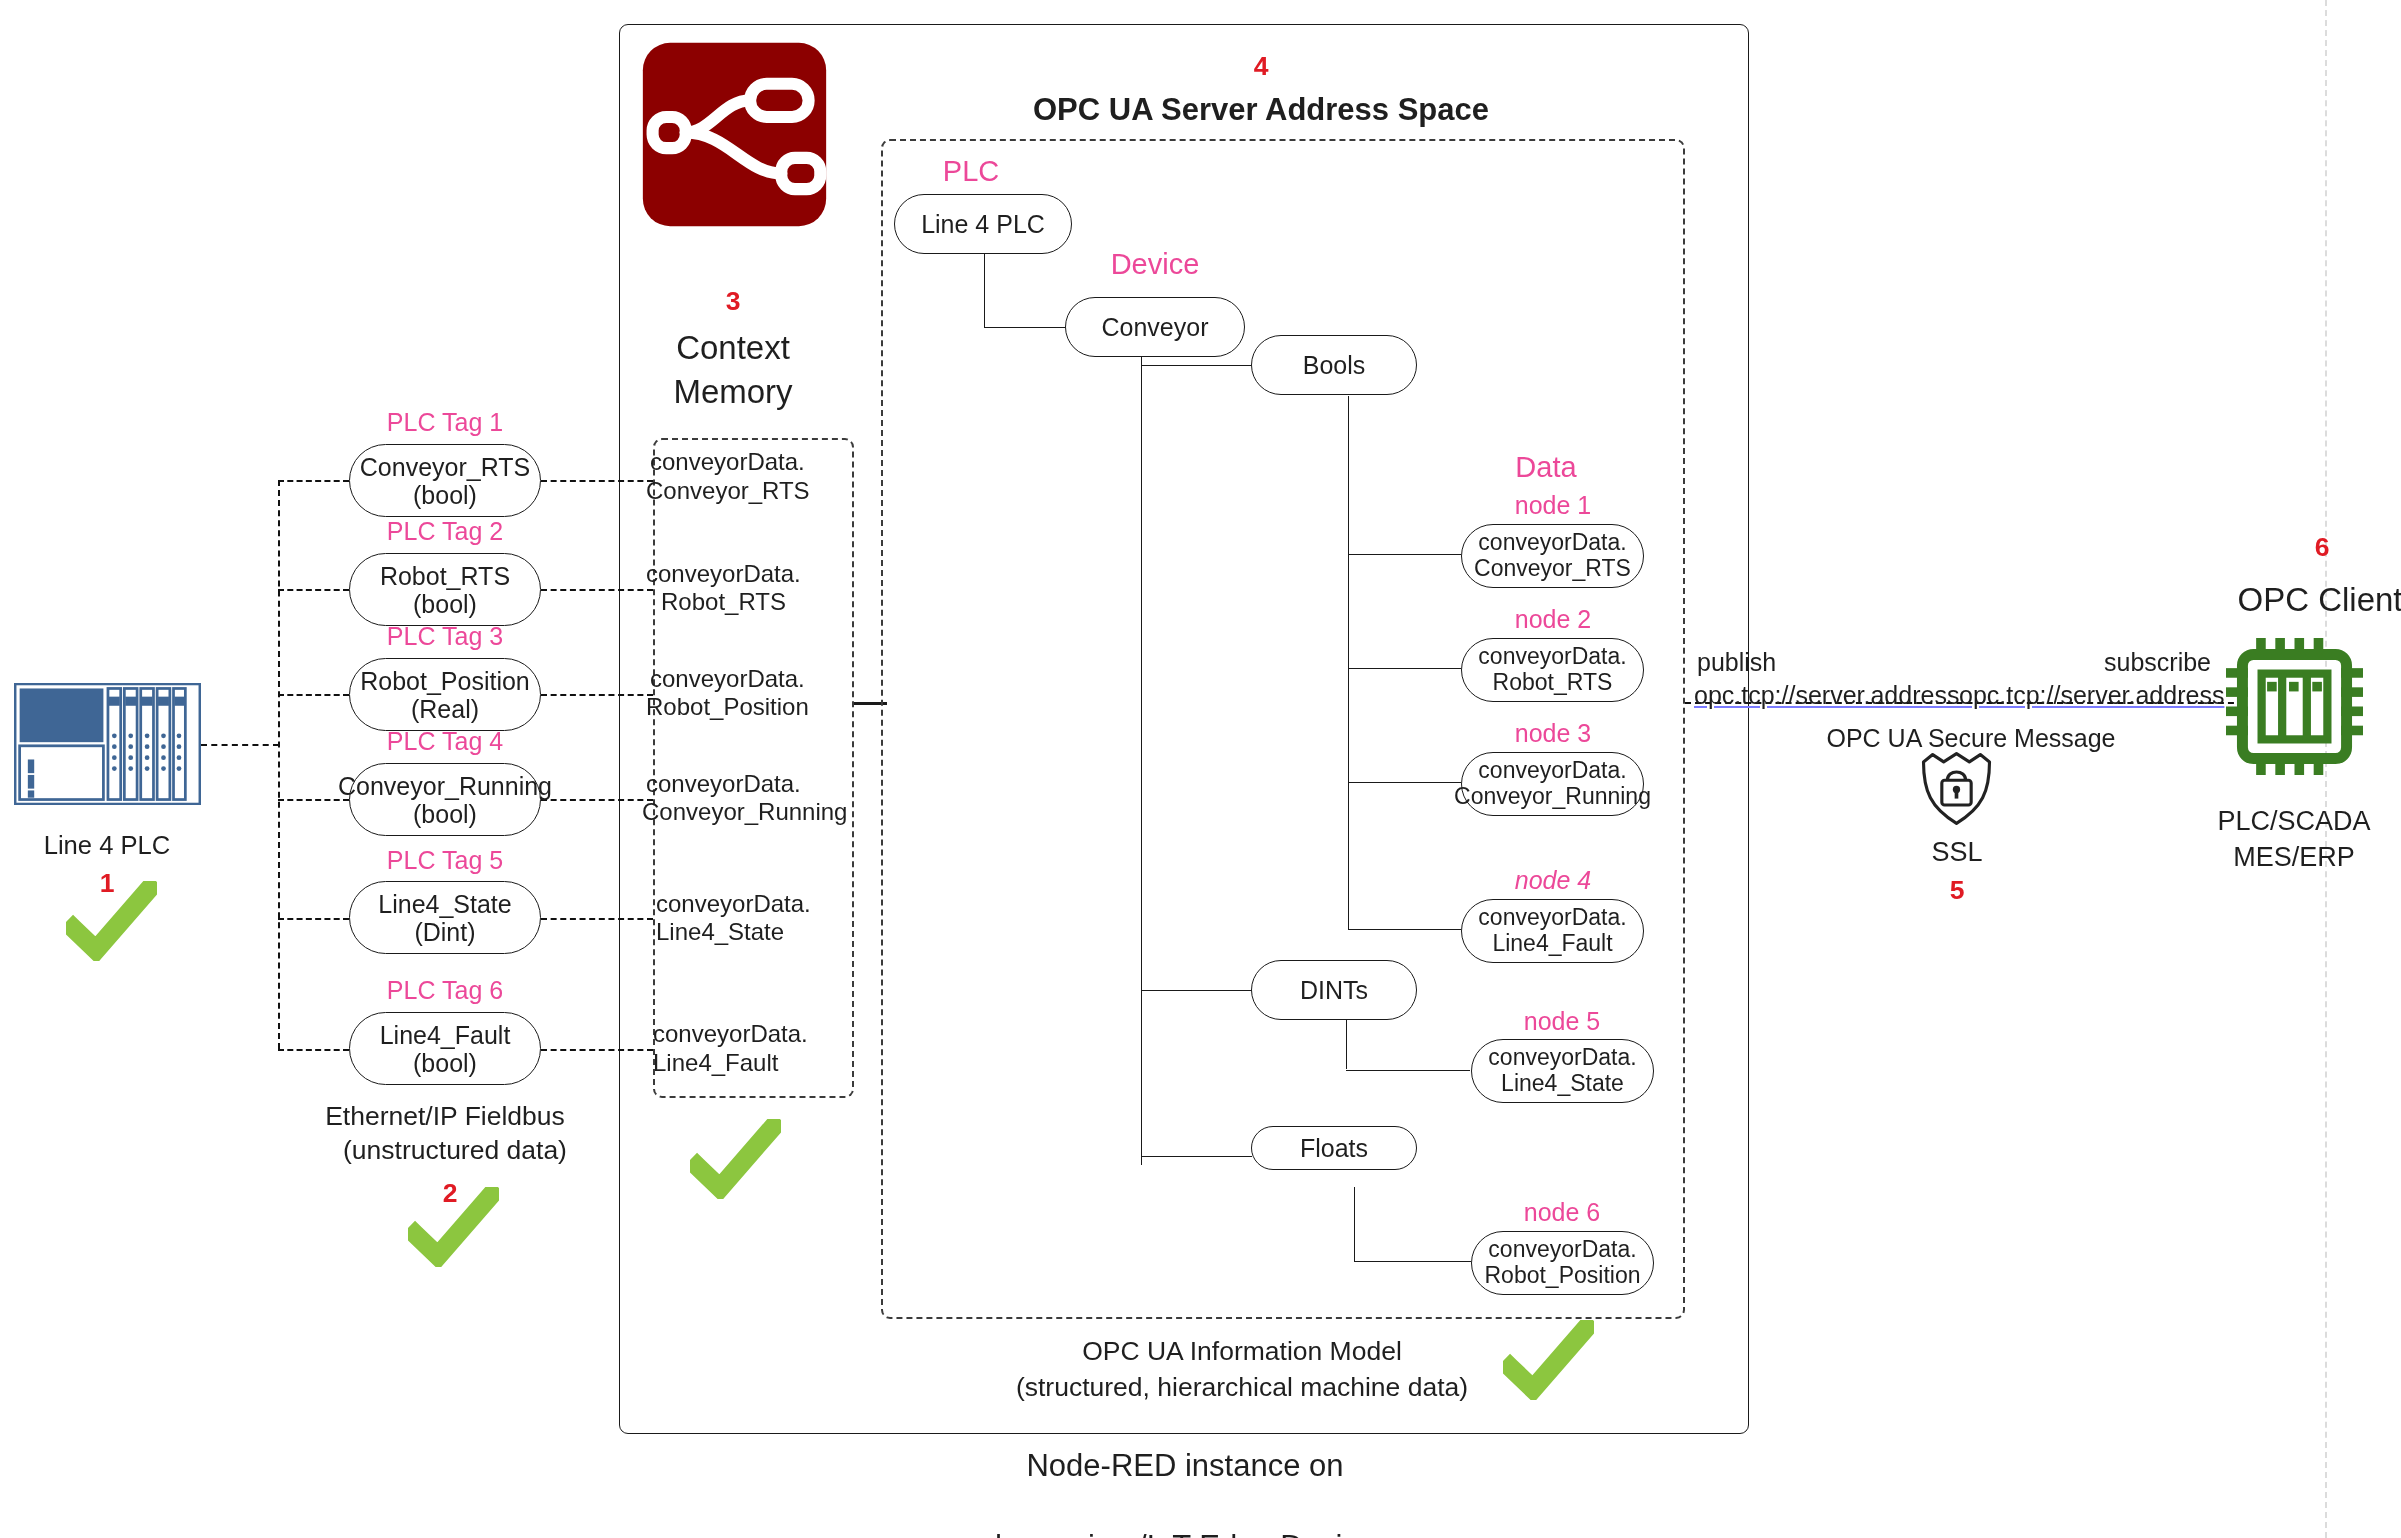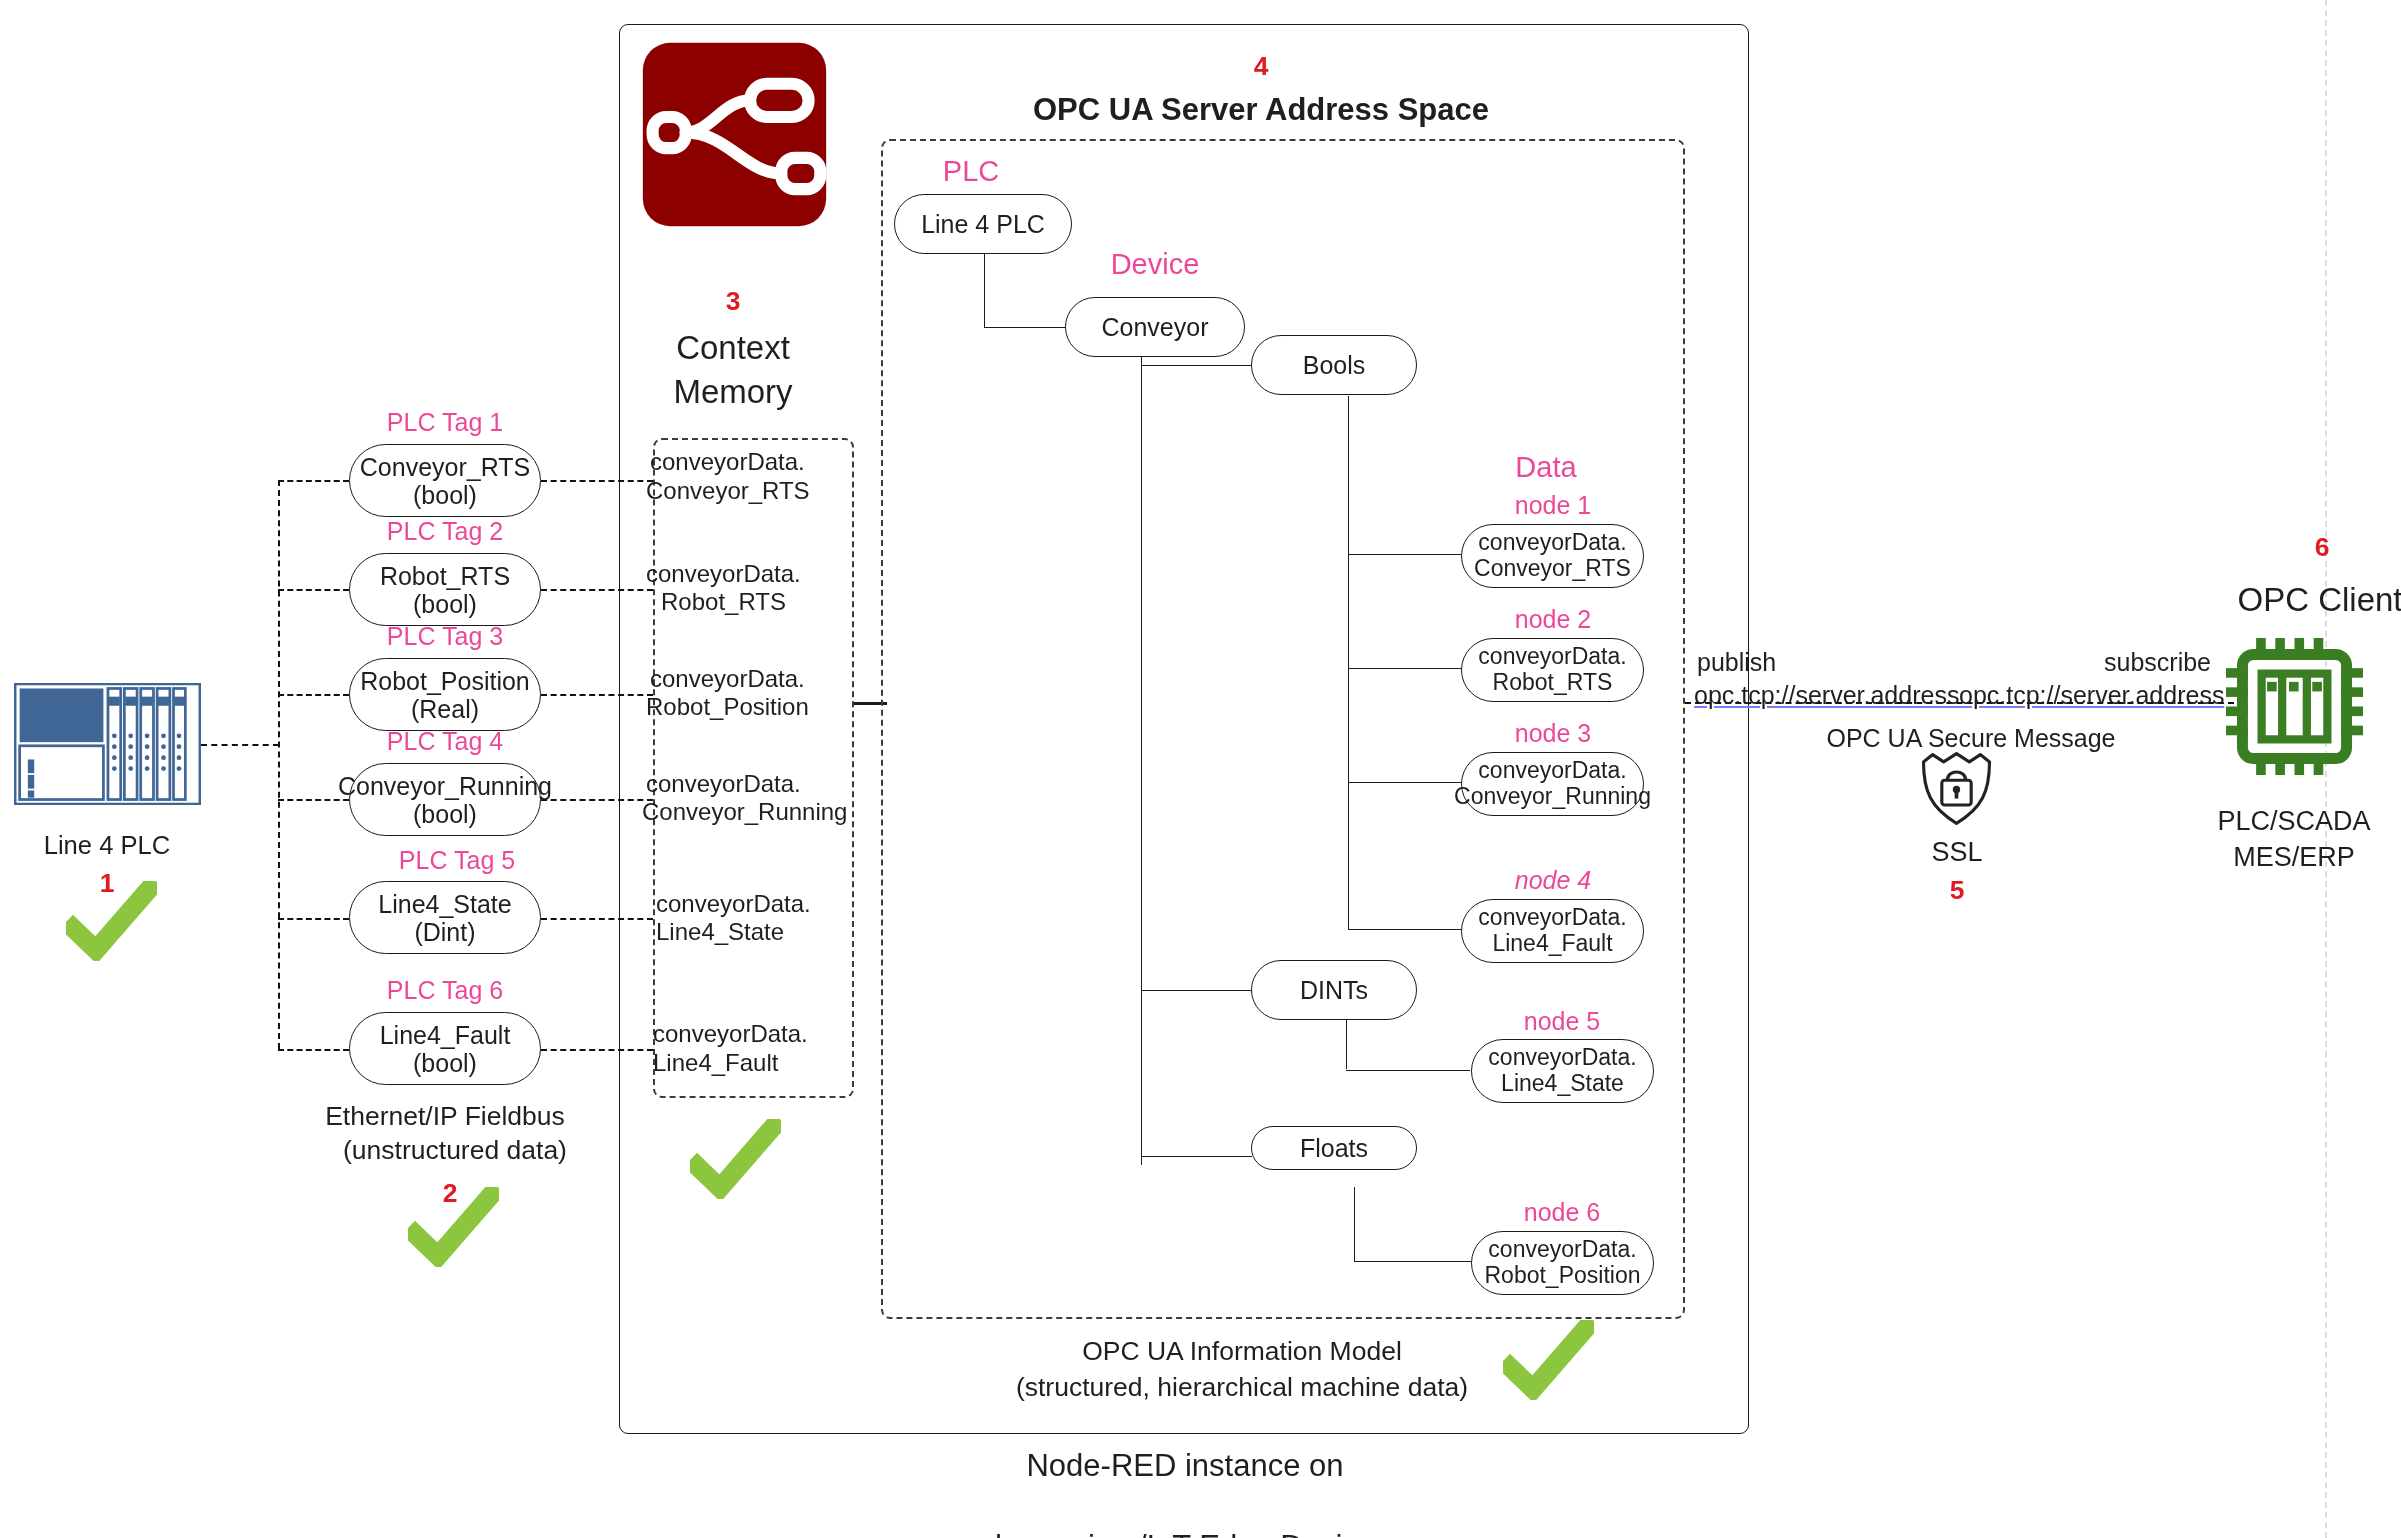--- a/index.html
+++ b/index.html
@@ -174,21 +174,21 @@
   </div>
 
   <div class="cap" style="left:445px;top:727px;font-size:25px;">PLC Tag 4</div>
   <div class="pill" style="left:349px;top:763px;width:192px;height:73px;">
     <div>
       <div style="font-size:25px;">Conveyor_Running</div>
       <div style="font-size:25px;">(bool)</div>
     </div>
   </div>
 
-  <div class="cap" style="left:445px;top:846px;font-size:25px;margin-left:12px;">PLC Tag 5</div>
+  <div class="cap" style="left:445px;top:846px;font-size:25px;">PLC Tag 5</div>
   <div class="pill" style="left:349px;top:881px;width:192px;height:73px;">
     <div>
       <div style="font-size:25px;">Line4_State</div>
       <div style="font-size:25px;">(Dint)</div>
     </div>
   </div>
 
   <div class="cap" style="left:445px;top:976px;font-size:25px;">PLC Tag 6</div>
   <div class="pill" style="left:349px;top:1012px;width:192px;height:73px;">
     <div>

